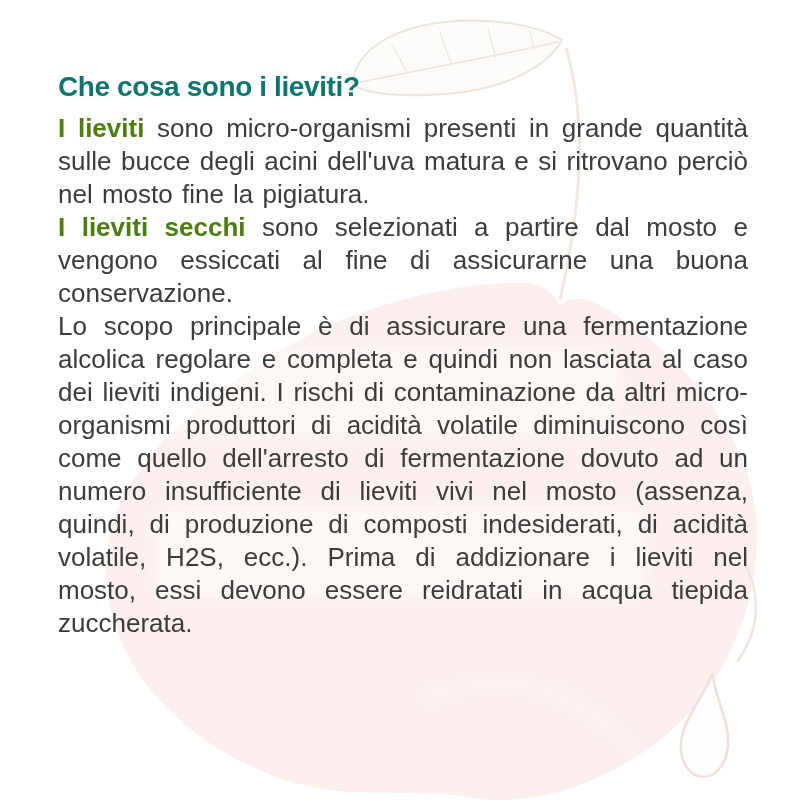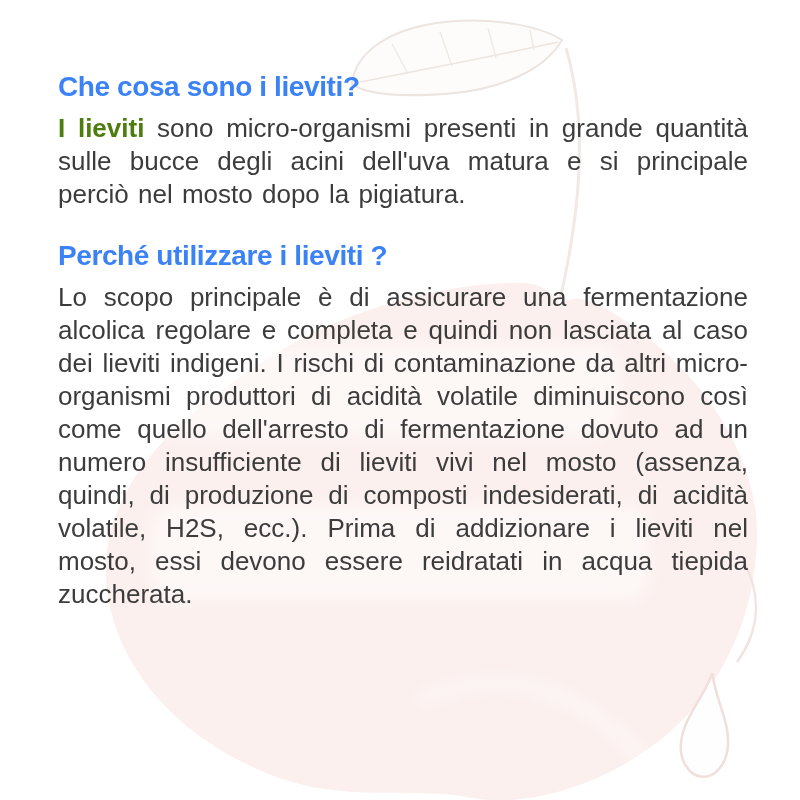--- a/index.html
+++ b/index.html
@@ -28,21 +28,21 @@
     padding: 72px 52px 0 58px;
     width: 690px;
     box-sizing: content-box;
   }
   h2.heading {
     margin: 0 0 10px 0;
     font-size: 28px;
     line-height: 30px;
     font-weight: 800;
     letter-spacing: -0.4px;
-    color: #3b82f6;
+    color: #0f766e;
   }
   section + section h2.heading {
     margin-top: 30px;
     margin-bottom: 10px;
   }
   p.body {
     margin: 0;
     font-size: 26px;
     line-height: 33px;
     color: #3c3c3c;
@@ -85,22 +85,22 @@
     <g transform="rotate(6 707 725)">
       <path d="M707,673 C700,700 683,720 683,745 C683,763 694,777 707,777 C720,777 730,763 730,745 C730,720 713,700 707,673 Z" fill="#fffefe" stroke="#f0dfdb" stroke-width="2.5"></path>
     </g>
     <path d="M743,560 C762,595 760,630 737,662" stroke="#f1e4e0" stroke-width="2.5" fill="none"></path>
   </svg>
 
   <main class="content">
 
     <section>
       <h2 class="heading">Che cosa sono i lieviti?</h2>
-      <p class="body"><strong>I lieviti</strong><span> sono micro-organismi presenti in grande quantità sulle bucce degli acini dell'uva matura e si principale perciò nel mosto dopo la pigiatura.</span></p>
+      <p class="body"><strong>I lieviti</strong><span> sono micro-organismi presenti in grande quantità sulle bucce degli acini dell'uva matura e si ritrovano perciò nel mosto fine la pigiatura.</span></p>
+      <p class="body"><strong>I lieviti secchi</strong><span> sono selezionati a partire dal mosto e vengono essiccati al fine di assicurarne una buona conservazione.</span></p>
     </section>
 
     <section>
-      <h2 class="heading">Perché utilizzare i lieviti ?</h2>
       <p class="body"><strong></strong><span>Lo scopo principale è di assicurare una fermentazione alcolica regolare e completa e quindi non lasciata al caso dei lieviti indigeni. I rischi di contaminazione da altri micro-organismi produttori di acidità volatile diminuiscono così come quello dell'arresto di fermentazione dovuto ad un numero insufficiente di lieviti vivi nel mosto (assenza, quindi, di produzione di composti indesiderati, di acidità volatile, H2S, ecc.). Prima di addizionare i lieviti nel mosto, essi devono essere reidratati in acqua tiepida zuccherata.</span></p>
     </section>
 
   </main>
 </div>
 
 </body></html>

